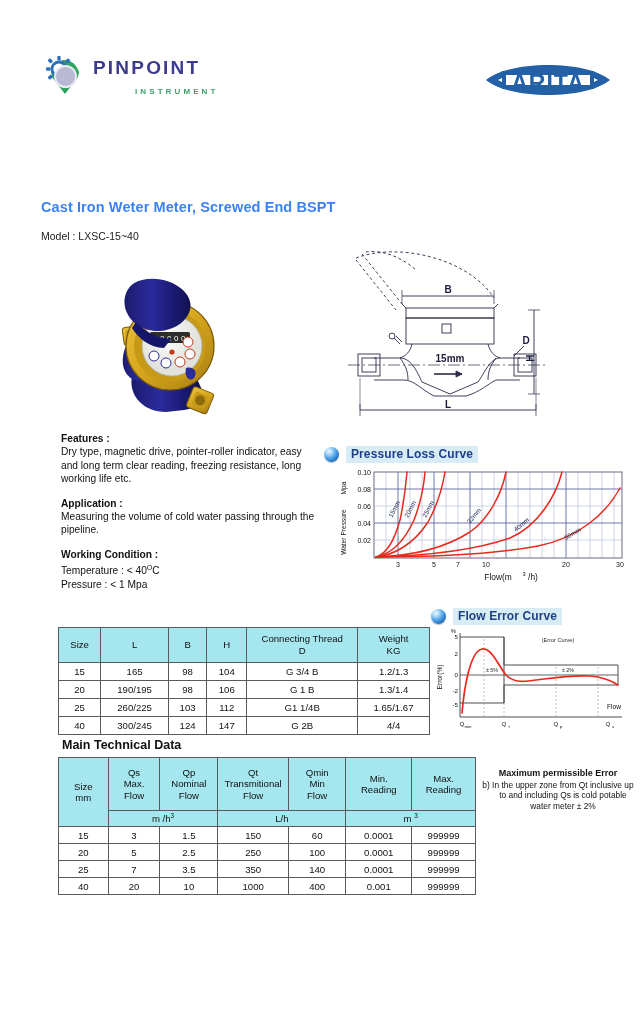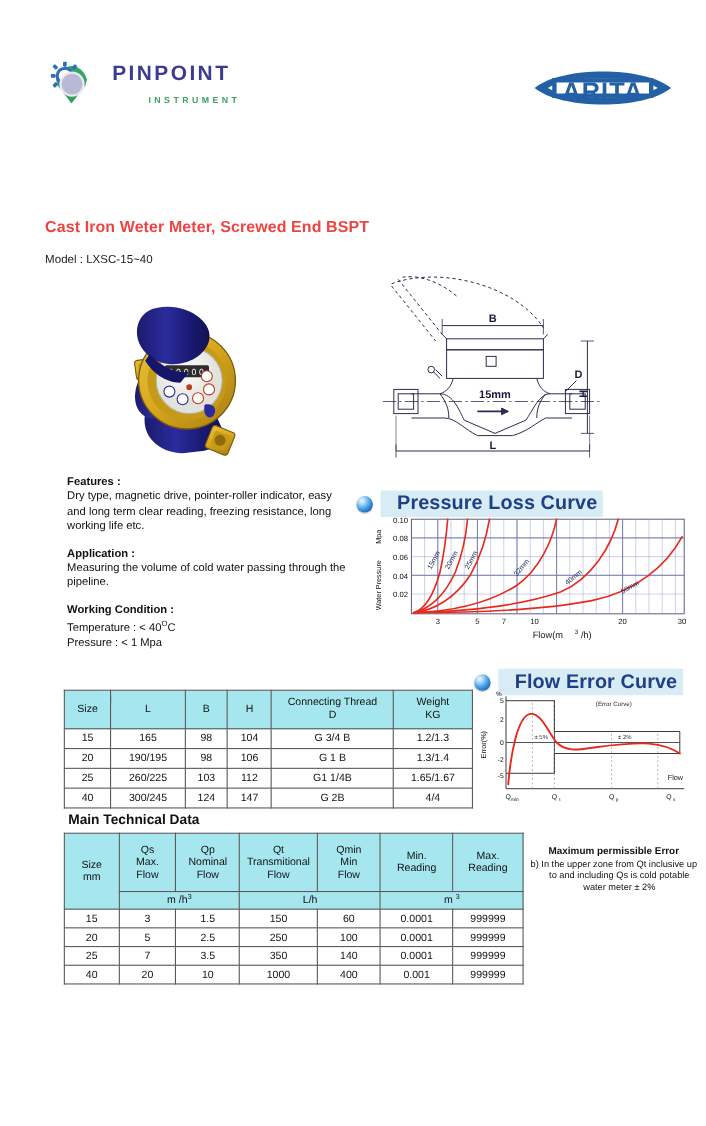--- a/index.html
+++ b/index.html
@@ -15,47 +15,47 @@
   .pp-mark{position:relative;width:38px;height:42px;}
   .pp-pin{position:absolute;left:4px;top:4px;width:30px;height:34px;
     background:linear-gradient(135deg,#2f9e5e 0%,#36a862 55%,#2d8f57 100%);
     border-radius:50% 50% 50% 50%/55% 55% 45% 45%;
     clip-path:polygon(50% 100%,8% 52%,2% 32%,12% 10%,38% 0%,62% 0%,88% 10%,98% 32%,92% 52%);}
   .pp-gear{position:absolute;left:0;top:0;width:26px;height:26px;}
   .pp-disc{position:absolute;left:8px;top:9px;width:19px;height:19px;border-radius:50%;
     background:#b9b9d6;border:2px solid #e9e9f2;}
   .pp-name{font-size:19px;font-weight:bold;letter-spacing:2.2px;color:#3b3b8f;line-height:1;}
   .pp-sub{font-size:8px;font-weight:bold;letter-spacing:3.1px;color:#3fa06a;margin-top:10px;margin-left:42px;}
-  .pp-textwrap{display:flex;flex-direction:column;align-items:center;}
+  .pp-textwrap{display:flex;flex-direction:column;}
 
   .arita-logo{position:absolute;left:484px;top:55px;width:128px;height:50px;}
 
   
-  .doc-title{position:absolute;left:41px;top:199px;font-size:14.5px;font-weight:bold;letter-spacing:.1px;color:#ef4444;}
+  .doc-title{position:absolute;left:41px;top:199px;font-size:14.5px;font-weight:bold;letter-spacing:.1px;color:#3b82f6;}
   .doc-model{position:absolute;left:41px;top:230px;font-size:10.5px;color:#222;}
 
   
   .photo{position:absolute;left:98px;top:268px;width:132px;height:160px;}
 
   
   .drawing{position:absolute;left:338px;top:248px;width:296px;height:182px;}
 
   
   .info{position:absolute;left:61px;top:432px;width:258px;font-size:10.2px;line-height:13.4px;color:#111;}
   .info b{font-weight:bold;}
   .info p{margin:0 0 11px 0;}
   .info p:last-child{margin-bottom:0;}
   .sup-deg{font-size:7px;vertical-align:super;}
 
   
   .sec-head{position:absolute;display:flex;align-items:center;gap:7px;}
   .sphere{width:15px;height:15px;border-radius:50%;flex:none;
     background:radial-gradient(circle at 33% 28%,#eaf6ff 0%,#bfe2fb 16%,#4da3e8 48%,#1158a8 86%,#0b3f7d 100%);
     box-shadow:0 1px 1px rgba(0,0,0,.25);}
-  .sec-label{font-size:18px;font-weight:bold;color:#1f3f87;background:#d7ecf5;padding:1px 5px 2px 15px;letter-spacing:.1px;}
+  .sec-label{font-size:12px;font-weight:bold;color:#1f3f87;background:#d7ecf5;padding:1px 5px 2px 5px;letter-spacing:.1px;}
 
   
   .plc{position:absolute;left:330px;top:466px;width:300px;height:118px;}
 
   
   .fec{position:absolute;left:432px;top:627px;width:200px;height:105px;}
 
   
   .tbl-title{position:absolute;font-size:12.5px;font-weight:bold;color:#111;}
   table{border-collapse:collapse;font-size:9.6px;color:#111;}

